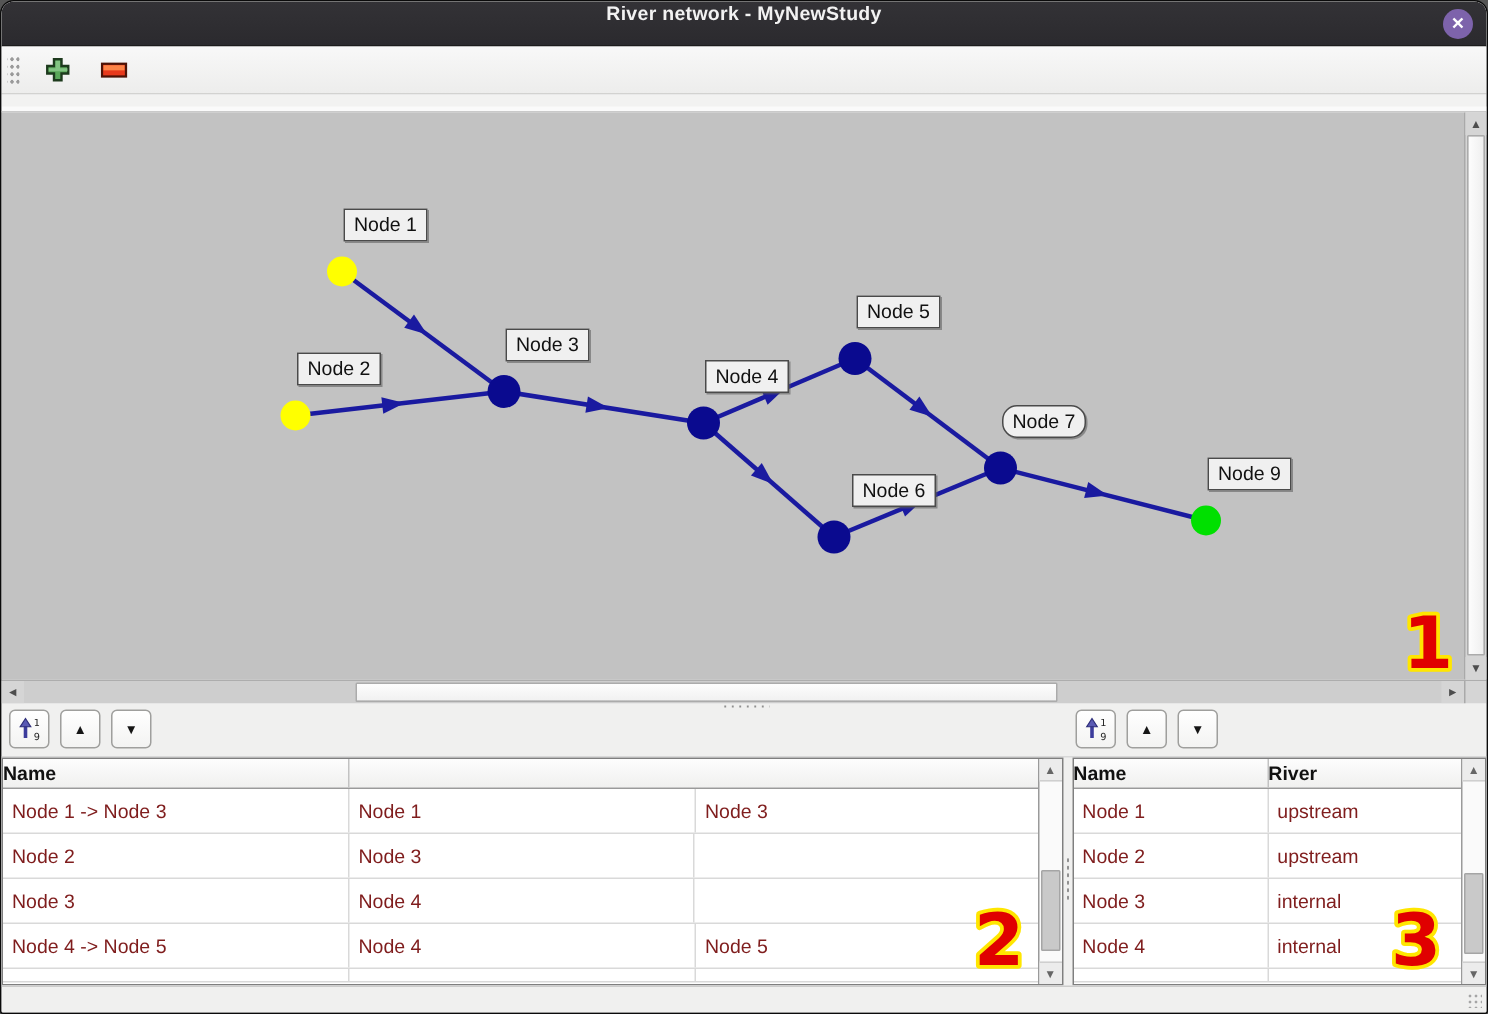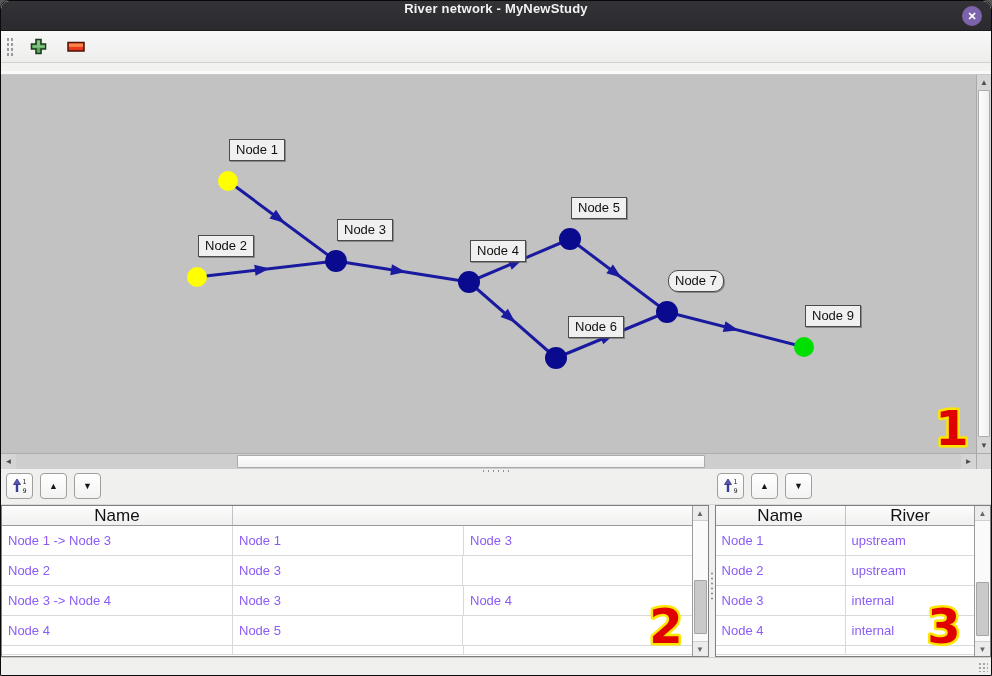--- a/index.html
+++ b/index.html
@@ -73,24 +73,24 @@
     border: 1px solid #9f9f9d; border-radius: 4px;
     display: flex; align-items: center; justify-content: center;
     font-size: 9px; color: #151515; padding: 0;
   }
   
   .tables-row { height: 152px; flex: 0 0 152px; display: flex; background: #f0f0ef; }
   .dtable { position: relative; background: #fff; border: 1px solid #7f7f7f; display: flex; flex-direction: column; }
   .dtable.left { width: 709px; }
   .dtable.right { width: 277px; }
   .t-header { display: flex; height: 20px; flex: 0 0 20px; background: linear-gradient(#fdfdfd,#f0f0ef); border-bottom: 1px solid #9a9a9a; }
-  .t-header .th { font-size: 17px; color: #111; text-align: center; line-height: 19px; border-right: 1px solid #c2c2c2; }
+  .t-header .th { font-size: 13px; color: #111; text-align: left; line-height: 19px; border-right: 1px solid #c2c2c2; font-weight: bold; }
   .t-body { flex: 1; overflow: hidden; }
   .t-row { display: flex; height: 30px; border-bottom: 1px solid #d9d9d9; background: #fff; }
-  .t-row .td { font-size: 13px; color: #8b5cf6; line-height: 29px; padding-left: 6px; border-right: 1px solid #d9d9d9; overflow: hidden; white-space: nowrap; }
+  .t-row .td { font-size: 13px; color: #7f1d1d; line-height: 29px; padding-left: 6px; border-right: 1px solid #d9d9d9; overflow: hidden; white-space: nowrap; }
   .c0 { width: 231px; } .c1 { width: 231px; } .c2 { width: 230px; }
   .rc0 { width: 130px; } .rc1 { width: 130px; }
   .tscroll { position: absolute; top: 0; right: 0; bottom: 0; width: 16px; background: #fafafa; border-left: 1px solid #9a9a9a; }
   .tscroll .scroll-arrow { background: #ececec; color: #666; }
   .tscroll .up { top: 0; border-bottom: 1px solid #cfcfcf; } .tscroll .down { bottom: 0; border-top: 1px solid #cfcfcf; }
   .tthumb { position: absolute; left: 1px; right: 1px; background: #c9c9c9; border: 1px solid #a5a5a5; border-radius: 1px; }
   .dtable.left .tthumb { top: 74px; height: 54px; }
   .dtable.right .tthumb { top: 76px; height: 54px; }
   .vsplit { width: 6px; position: relative; }
   .vsplit .dots { position: absolute; top: 66px; left: 1px; width: 4px; height: 30px;
@@ -235,25 +235,25 @@
           <div class="t-row">
             <div class="td c0">Node 1 -&gt; Node 3</div>
             <div class="td c1">Node 1</div>
             <div class="td c2">Node 3</div>
           </div>
           <div class="t-row">
             <div class="td c1">Node 2</div>
             <div class="td c2">Node 3</div>
           </div>
           <div class="t-row">
-            <div class="td c0">Node 3 -&gt; Node 4</div>
             <div class="td c1">Node 3</div>
             <div class="td c2">Node 4</div>
           </div>
           <div class="t-row">
+            <div class="td c0">Node 4 -&gt; Node 5</div>
             <div class="td c1">Node 4</div>
             <div class="td c2">Node 5</div>
           </div>
           <div class="t-row" style="height: 9px;">
             <div class="td c0"></div>
             <div class="td c1"></div>
             <div class="td c2"></div>
           </div>
         </div>
       <div class="tscroll">

